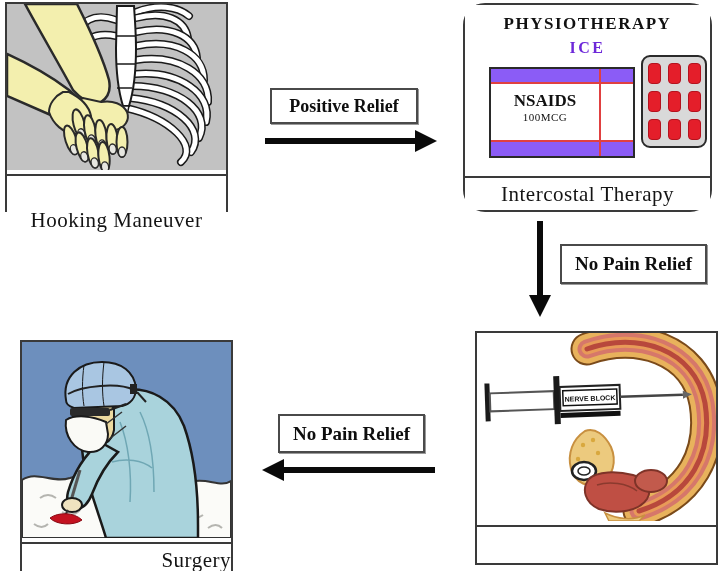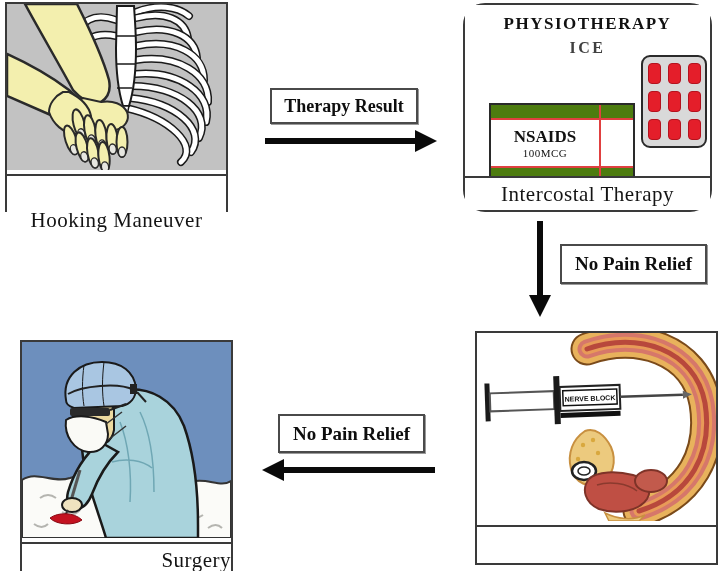--- a/index.html
+++ b/index.html
@@ -11,23 +11,23 @@
   .caption{flex:1;display:flex;align-items:center;justify-content:center;
            font-size:21px;color:#141414;background:#fff;letter-spacing:0.5px;}
   .flow-label{position:absolute;border:2px solid #4a4a4a;background:#fff;box-sizing:border-box;
               display:flex;align-items:center;justify-content:center;
               font-weight:bold;font-size:18px;color:#0e0e0e;box-shadow:1px 1px 0 #9a9a9a;}
   .arrow{position:absolute;}
   
   .ct-line1{position:absolute;top:9px;left:0;right:0;text-align:center;
             font-weight:bold;font-size:17px;letter-spacing:1.5px;color:#111;}
   .ct-line2{position:absolute;top:34px;left:0;right:0;text-align:center;
-            font-weight:bold;font-size:16px;letter-spacing:2.5px;color:#404040;}
-  .med-box{position:absolute;left:24px;top:62px;width:146px;height:81px;
-           background:#4d7c0f;border:2px solid #2a2a2a;box-sizing:border-box;margin-top:36px;}
+            font-weight:bold;font-size:16px;letter-spacing:2.5px;color:#6d28d9;}
+  .med-box{position:absolute;left:24px;top:62px;width:146px;height:91px;
+           background:#8b5cf6;border:2px solid #2a2a2a;box-sizing:border-box;}
   .med-mid{position:absolute;left:0;right:0;top:15px;bottom:16px;background:#fff;}
   .med-hline{position:absolute;left:0;right:0;height:2px;background:#e04040;}
   .med-hline.top{top:13px;} .med-hline.bot{bottom:14px;}
   .med-vline{position:absolute;top:0;bottom:0;left:108px;width:2px;background:#e04040;}
   .med-name{position:absolute;left:0;width:108px;top:22px;text-align:center;
             font-weight:bold;font-size:17px;color:#111;}
   .med-dose{position:absolute;left:0;width:108px;top:42px;text-align:center;
             font-size:11px;color:#111;letter-spacing:0.5px;}
   .pill-pack{position:absolute;left:176px;top:50px;width:66px;height:93px;
              background:#d9d9d9;border:2px solid #2a2a2a;border-radius:9px;box-sizing:border-box;
@@ -113,21 +113,21 @@
                 <ellipse rx="5.5" ry="15" fill="#f3efae" stroke="#2a2a2a" stroke-width="2"></ellipse>
                 <ellipse cy="10" rx="3.6" ry="5" fill="#e6e6e0" stroke="#2a2a2a" stroke-width="1.3"></ellipse>
               </g>
           </g>
         </g>
       </svg>
     </div>
     <div class="caption">Hooking Maneuver</div>
   </div>
 
-  <div class="flow-label" style="left:270px;top:88px;width:148px;height:36px;">Therapy Result</div>
+  <div class="flow-label" style="left:270px;top:88px;width:148px;height:36px;">Positive Relief</div>
   <svg class="arrow" style="left:265px;top:129px;" width="172" height="24" viewBox="0 0 172 24">
     <rect x="0" y="9" width="152" height="6" fill="#0a0a0a"></rect>
     <polygon points="150,1 172,12 150,23" fill="#0a0a0a"></polygon>
   </svg>
 
   <div class="panel" style="left:463px;top:3px;width:249px;height:209px;border-radius:22px;">
     <div class="art" style="height:171px;">
       <div class="ct-line1">PHYSIOTHERAPY</div>
       <div class="ct-line2">ICE</div>
       <div class="med-box">

